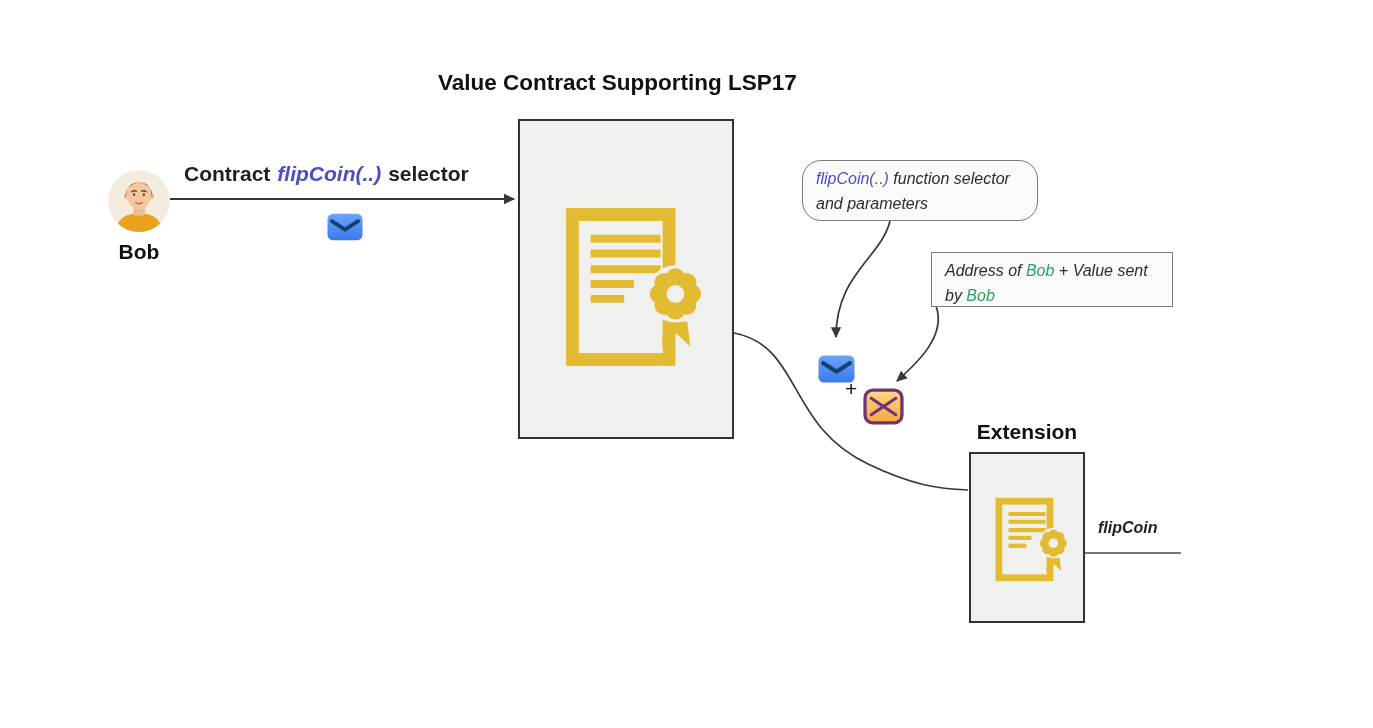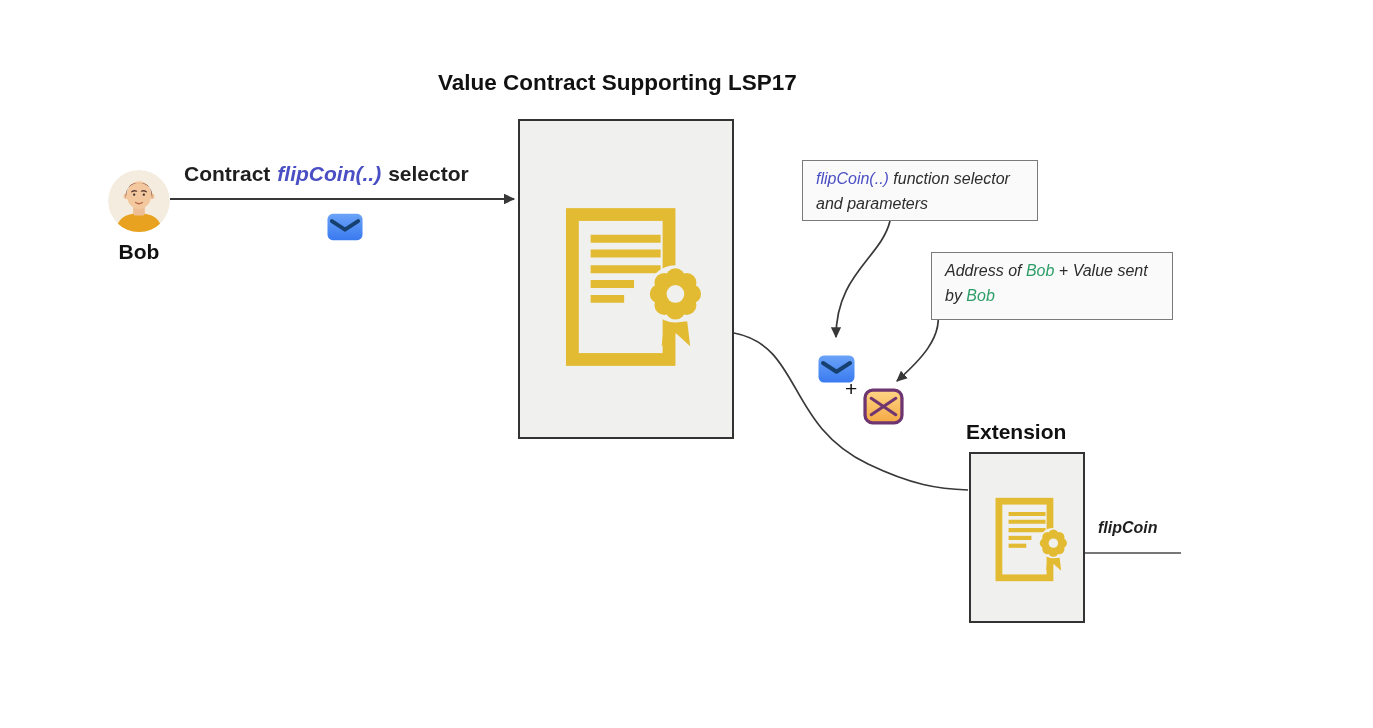--- a/index.html
+++ b/index.html
@@ -19,26 +19,26 @@
   #envelope-2{left:818px;top:355px;width:37px;height:28px;}
   #envelope-3{left:863px;top:388px;width:41px;height:37px;}
   #plus-sign{left:845px;top:377px;font-size:21px;font-weight:500;color:#111;}
   
   #diagram-title{left:438px;top:70px;font-size:22.5px;font-weight:700;color:#111;white-space:nowrap;}
   #contract-box{left:518px;top:119px;width:212px;height:316px;background:#f0f0ee;border:2px solid #333;}
   #contract-cert{left:565px;top:207px;width:140px;height:160px;}
   
   .note{background:#fafafa;border:1.5px solid #7a7a7a;font-size:16px;font-style:italic;
         color:#2d2d2d;line-height:1.55;padding:6px 13px;box-sizing:border-box;}
-  #selector-note{left:802px;top:160px;width:236px;height:61px;}
-  #address-note{left:931px;top:252px;width:242px;height:68px;}
+  #selector-note{left:802px;top:160px;width:236px;height:61px;border-radius:19px;}
+  #address-note{left:931px;top:252px;width:242px;height:55px;}
   .note .func{color:#4a4fc3;}
   .note .bob{color:#2e9e68;}
   
-  #extension-title{left:966px;top:420px;width:122px;font-size:21px;font-weight:700;color:#111;}
+  #extension-title{left:966px;top:420px;width:122px;text-align:center;font-size:21px;font-weight:700;color:#111;}
   #extension-box{left:969px;top:452px;width:112px;height:167px;background:#f0f0ee;border:2px solid #333;}
   #extension-cert{left:995px;top:497px;width:74px;height:85px;}
   #flipcoin-label{left:1098px;top:519px;font-size:16px;font-weight:700;font-style:italic;color:#1f1f1f;}
   
   #connectors{left:0;top:0;width:1373px;height:728px;pointer-events:none;}
   svg{display:block;}
 </style>
 </head>
 <body>
 

